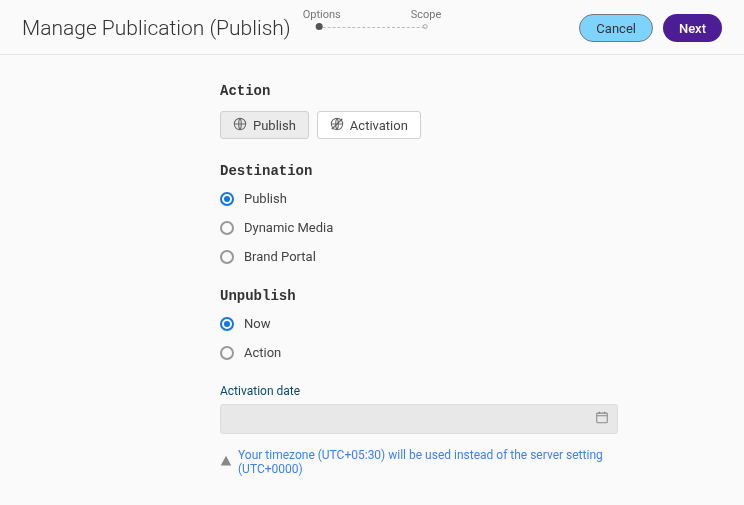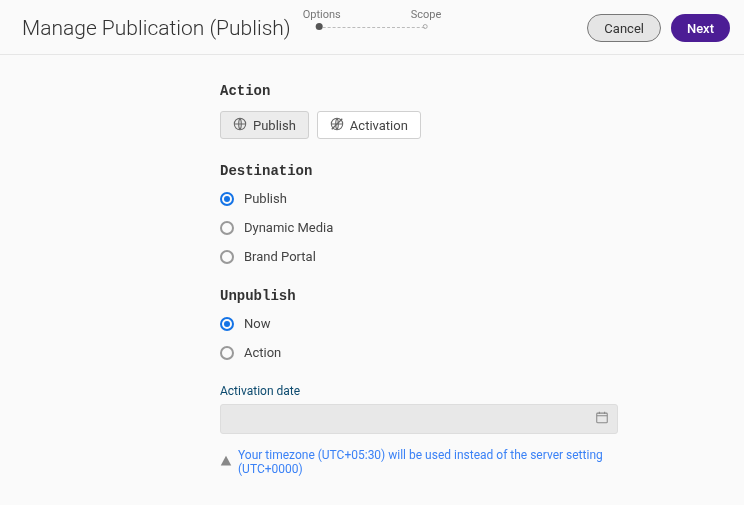--- a/index.html
+++ b/index.html
@@ -9,21 +9,21 @@
     width: 744px;
     height: 505px;
     font-family: -apple-system, BlinkMacSystemFont, "Segoe UI", Roboto, Helvetica, Arial, sans-serif;
     background: #fafafa;
     color: #333;
     font-size: 13px;
   }
   .header {
     display: flex;
     align-items: center;
-    padding: 14px 14px 12px 22px;
+    padding: 14px 22px 12px 22px;
     border-bottom: 1px solid #e6e6e6;
     position: relative;
   }
   .title {
     font-size: 21px;
     font-weight: 300;
     color: #333;
     flex: 0 0 auto;
   }
   .stepper {
@@ -82,21 +82,21 @@
     border-radius: 14px;
     font-size: 13px;
     display: inline-flex;
     align-items: center;
     justify-content: center;
     cursor: pointer;
     border: none;
     font-family: inherit;
   }
   .btn-secondary {
-    background: #e5e5e5;
+    background: #7dd3fc;
     border: 1.5px solid #777;
     color: #333;
   }
   .btn-primary {
     background: #4c1d95;
     color: #fff;
     font-weight: 500;
   }
   .content {
     padding: 28px 0 0 220px;

